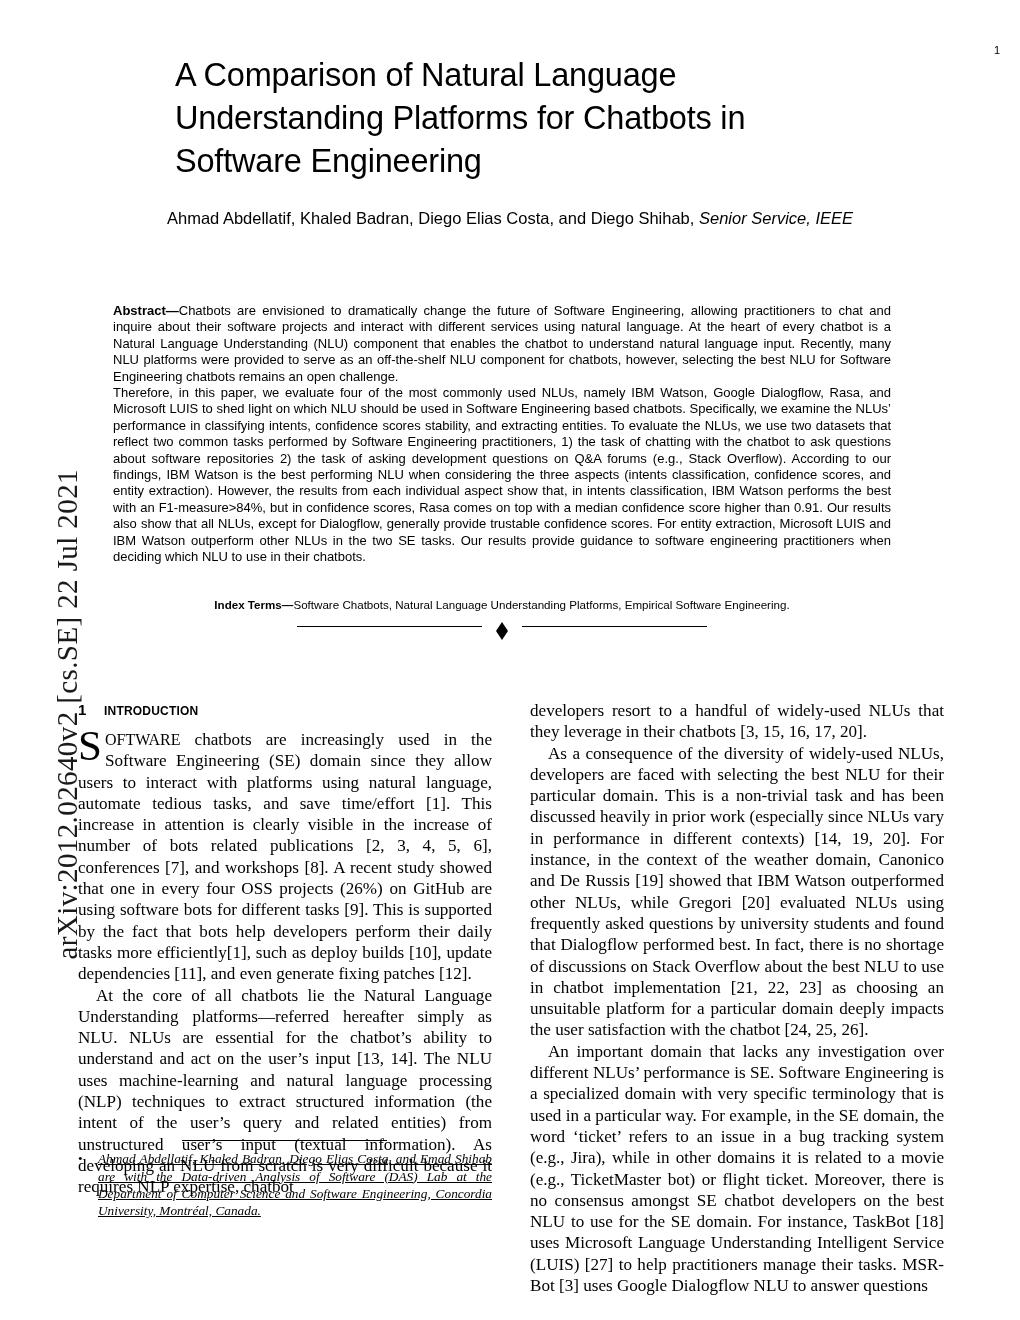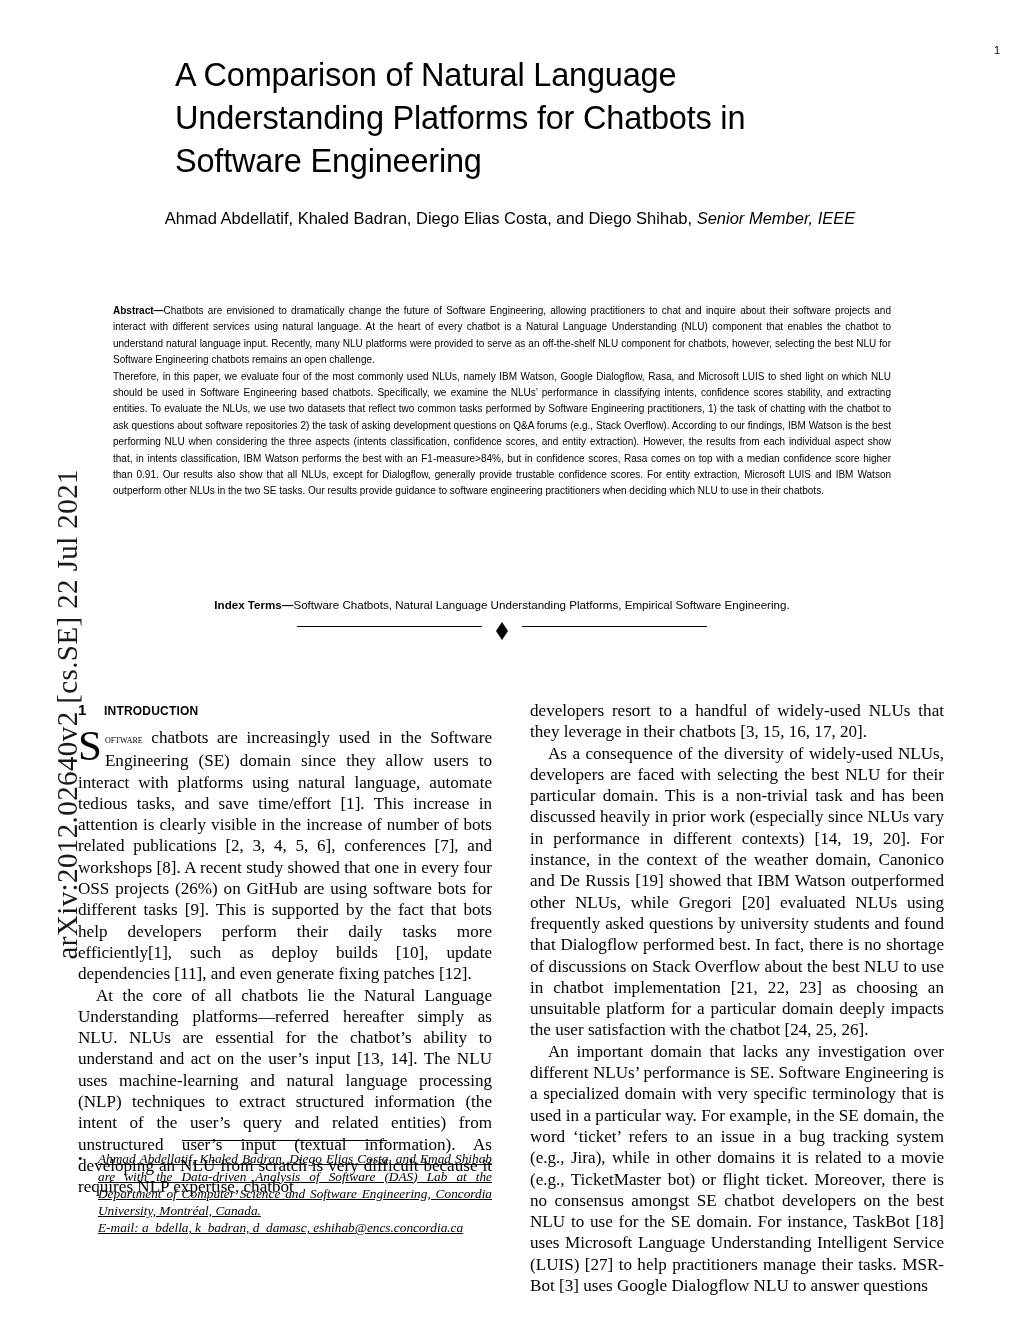--- a/index.html
+++ b/index.html
@@ -74,21 +74,21 @@
     font-style: italic;
   }
 
   
   .abstract-wrap {
     position: absolute;
     left: 113px;
     top: 303px;
     width: 778px;
     font-family: "Liberation Sans", "DejaVu Sans", sans-serif;
-    font-size: 10px;
+    font-size: 13px;
     line-height: 16.4px;
     text-align: justify;
   }
   .abstract-wrap p {
     margin: 0;
   }
   .lead {
     font-weight: bold;
   }
 
@@ -195,21 +195,21 @@
   .dropcap-p .dropcap {
     float: left;
     font-size: 43px;
     line-height: 36px;
     padding: 1px 3px 0 0;
     font-family: "Liberation Serif", "DejaVu Serif", serif;
   }
   .dropcap-p .smallcaps {
     font-variant: small-caps;
     text-transform: lowercase;
-    font-size: 12px;
+    font-size: 23px;
   }
 
   
   .footnote-area {
     position: absolute;
     left: 78px;
     top: 1140px;
     width: 414px;
   }
   .footnote-rule {
@@ -247,21 +247,21 @@
 <body>
 
 <div class="page">
 
   <div class="arxiv-stamp">arXiv:2012.02640v2  [cs.SE]  22 Jul 2021</div>
 
   <div class="page-number">1</div>
 
   <div class="header-block">
     <h1 class="paper-title">A Comparison of Natural Language Understanding Platforms for Chatbots in Software Engineering</h1>
-    <p class="author-line"><span>Ahmad Abdellatif, Khaled Badran, Diego Elias Costa, and Diego Shihab, </span><span class="ital">Senior Member, IEEE</span></p>
+    <p class="author-line"><span>Ahmad Abdellatif, Khaled Badran, Diego Elias Costa, and Diego Shihab, </span><span class="ital">Senior Service, IEEE</span></p>
   </div>
 
   <div class="abstract-wrap">
     <p><span class="lead">Abstract—</span><span>Chatbots are envisioned to dramatically change the future of Software Engineering, allowing practitioners to chat and inquire about their software projects and interact with different services using natural language. At the heart of every chatbot is a Natural Language Understanding (NLU) component that enables the chatbot to understand natural language input. Recently, many NLU platforms were provided to serve as an off-the-shelf NLU component for chatbots, however, selecting the best NLU for Software Engineering chatbots remains an open challenge.</span></p>
     <p>Therefore, in this paper, we evaluate four of the most commonly used NLUs, namely IBM Watson, Google Dialogflow, Rasa, and Microsoft LUIS to shed light on which NLU should be used in Software Engineering based chatbots. Specifically, we examine the NLUs’ performance in classifying intents, confidence scores stability, and extracting entities. To evaluate the NLUs, we use two datasets that reflect two common tasks performed by Software Engineering practitioners, 1) the task of chatting with the chatbot to ask questions about software repositories 2) the task of asking development questions on Q&amp;A forums (e.g., Stack Overflow). According to our findings, IBM Watson is the best performing NLU when considering the three aspects (intents classification, confidence scores, and entity extraction). However, the results from each individual aspect show that, in intents classification, IBM Watson performs the best with an F1-measure&gt;84%, but in confidence scores, Rasa comes on top with a median confidence score higher than 0.91. Our results also show that all NLUs, except for Dialogflow, generally provide trustable confidence scores. For entity extraction, Microsoft LUIS and IBM Watson outperform other NLUs in the two SE tasks. Our results provide guidance to software engineering practitioners when deciding which NLU to use in their chatbots.</p>
   </div>
 
   <div class="index-terms">
     <span class="lead">Index Terms—</span><span>Software Chatbots, Natural Language Understanding Platforms, Empirical Software Engineering.</span>
   </div>
@@ -289,18 +289,17 @@
     </div>
 
   </div>
 
   <div class="footnote-area">
     <div class="footnote-rule"></div>
     <div class="footnote-item">
       <div class="footnote-bullet">•</div>
       <div class="footnote-text">
         <span>Ahmad Abdellatif, Khaled Badran, Diego Elias Costa, and Emad Shihab are with the Data-driven Analysis of Software (DAS) Lab at the Department of Computer Science and Software Engineering, Concordia University, Montréal, Canada.</span>
-        <span class="email-line">E-mail: a_bdella, k_badran, d_damasc, eshihab@encs.concordia.ca</span>
       </div>
     </div>
   </div>
 
 </div>
 
 </body></html>

